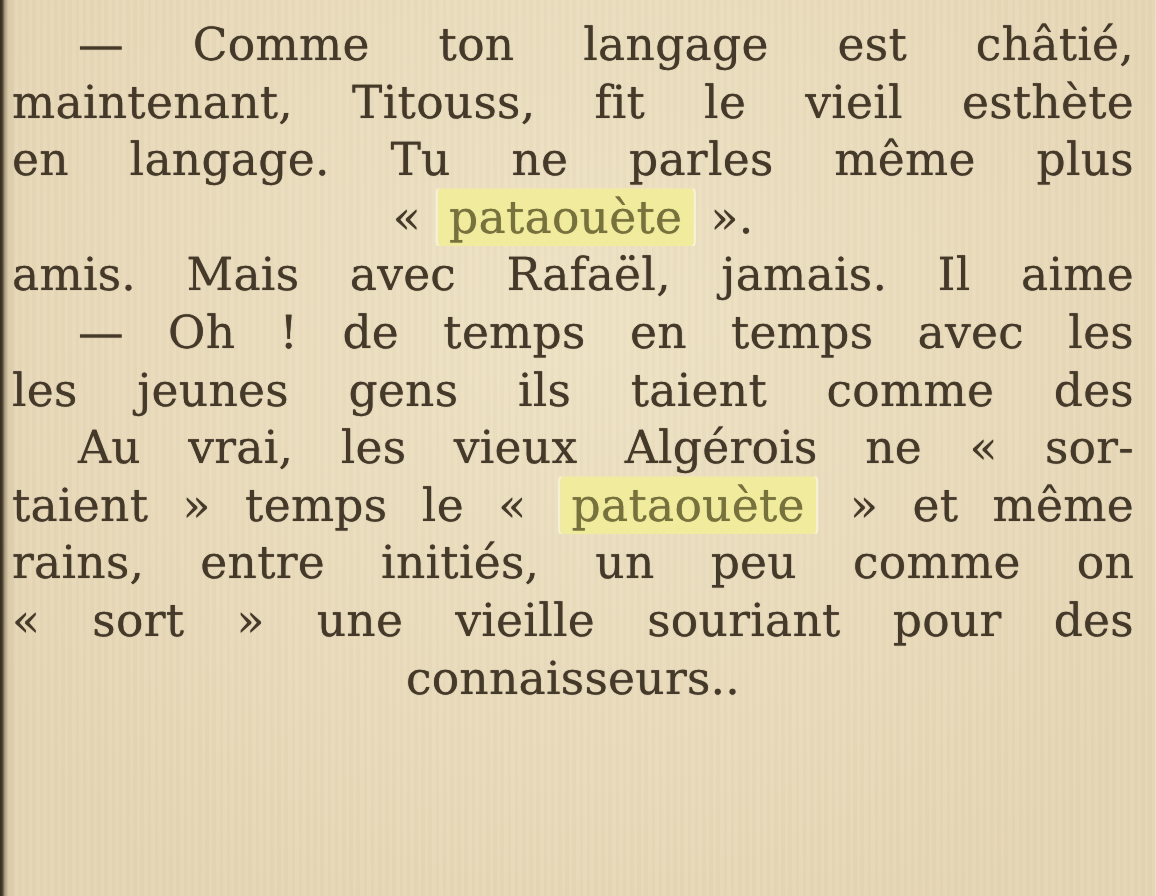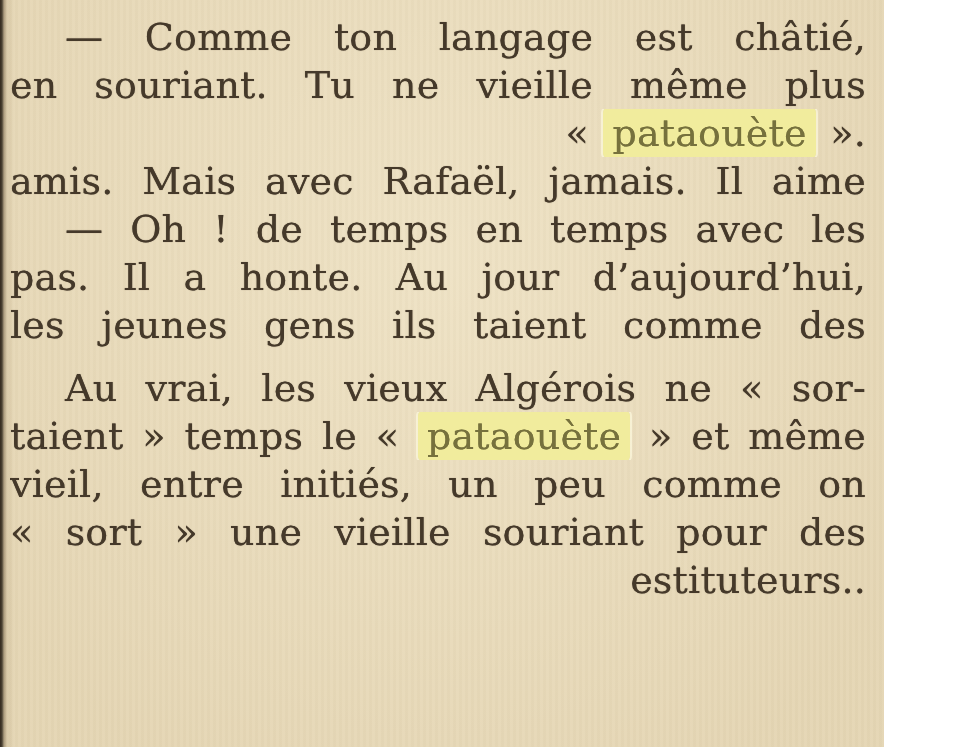--- a/index.html
+++ b/index.html
@@ -1,18 +1,18 @@
 <!DOCTYPE html>
 <html><head>
 <meta charset="utf-8">
 <style>
   html, body { margin: 0; padding: 0; }
   .page {
     position: relative;
-    width: 884px;
+    width: 963px;
     height: 747px;
     overflow: hidden;
     background-color: #e8dab9;
     background-image:
       radial-gradient(ellipse at 50% 35%, rgba(255,248,228,0.28) 0%, rgba(214,196,160,0.18) 85%),
       repeating-linear-gradient(90deg, rgba(255,255,255,0.035) 0px, rgba(255,255,255,0.035) 3px, rgba(120,100,70,0.03) 3px, rgba(120,100,70,0.03) 6px);
     font-family: "DejaVu Serif", "Liberation Serif", serif;
   }
   .gutter {
     position: absolute;
@@ -32,54 +32,54 @@
   }
   .line {
     height: 48px;
     line-height: 48px;
     font-size: 38px;
     color: #45392a;
     text-shadow: 0 0 0.7px rgba(62,50,36,0.85);
     word-spacing: 0.06em;
     letter-spacing: 0.2px;
     overflow: hidden;
-    text-align: right;
+    text-align: center;
     white-space: normal;
   }
   .line.justify { text-align: justify; }
   .line.justify::after {
     content: "";
     display: inline-block;
     width: 100%;
     height: 0;
     vertical-align: top;
   }
   .line.indent { text-indent: 55px; }
-  .line.gap { margin-top: 15px; }
+  .line.gap { }
   .hl {
     background: #f1ec9d;
     color: #76713d;
     text-shadow: 0 0 0.6px rgba(110,105,55,0.8);
     border-radius: 6px;
     padding: 4px 9px;
     box-shadow: 0 0 0 2px rgba(253,250,222,0.65);
   }
 </style>
 </head>
 <body>
 
 <div class="page">
   <div class="gutter"></div>
   <div class="textcol" id="textcol">
       <div class="line justify indent"><span>— Comme ton langage est châtié,</span></div>
-      <div class="line justify"><span>en souriant. Tu ne vieille même plus</span></div>
+      <div class="line justify"><span>maintenant, Titouss, fit le vieil esthète</span></div>
+      <div class="line justify"><span>en langage. Tu ne parles même plus</span></div>
       <div class="line"><span>« </span><span class="hl">pataouète</span><span> ».</span></div>
       <div class="line justify"><span>amis. Mais avec Rafaël, jamais. Il aime</span></div>
       <div class="line justify indent"><span>— Oh ! de temps en temps avec les</span></div>
-      <div class="line justify"><span>pas. Il a honte. Au jour d’aujourd’hui,</span></div>
       <div class="line justify"><span>les jeunes gens ils taient comme des</span></div>
       <div class="line justify indent gap"><span>Au vrai, les vieux Algérois ne « sor-</span></div>
       <div class="line justify"><span>taient » temps le « </span><span class="hl">pataouète</span><span> » et même</span></div>
-      <div class="line justify"><span>vieil, entre initiés, un peu comme on</span></div>
+      <div class="line justify"><span>rains, entre initiés, un peu comme on</span></div>
       <div class="line justify"><span>« sort » une vieille souriant pour des</span></div>
-      <div class="line"><span>estituteurs..</span></div>
+      <div class="line"><span>connaisseurs..</span></div>
     </div>
 </div>
 
 </body></html>

